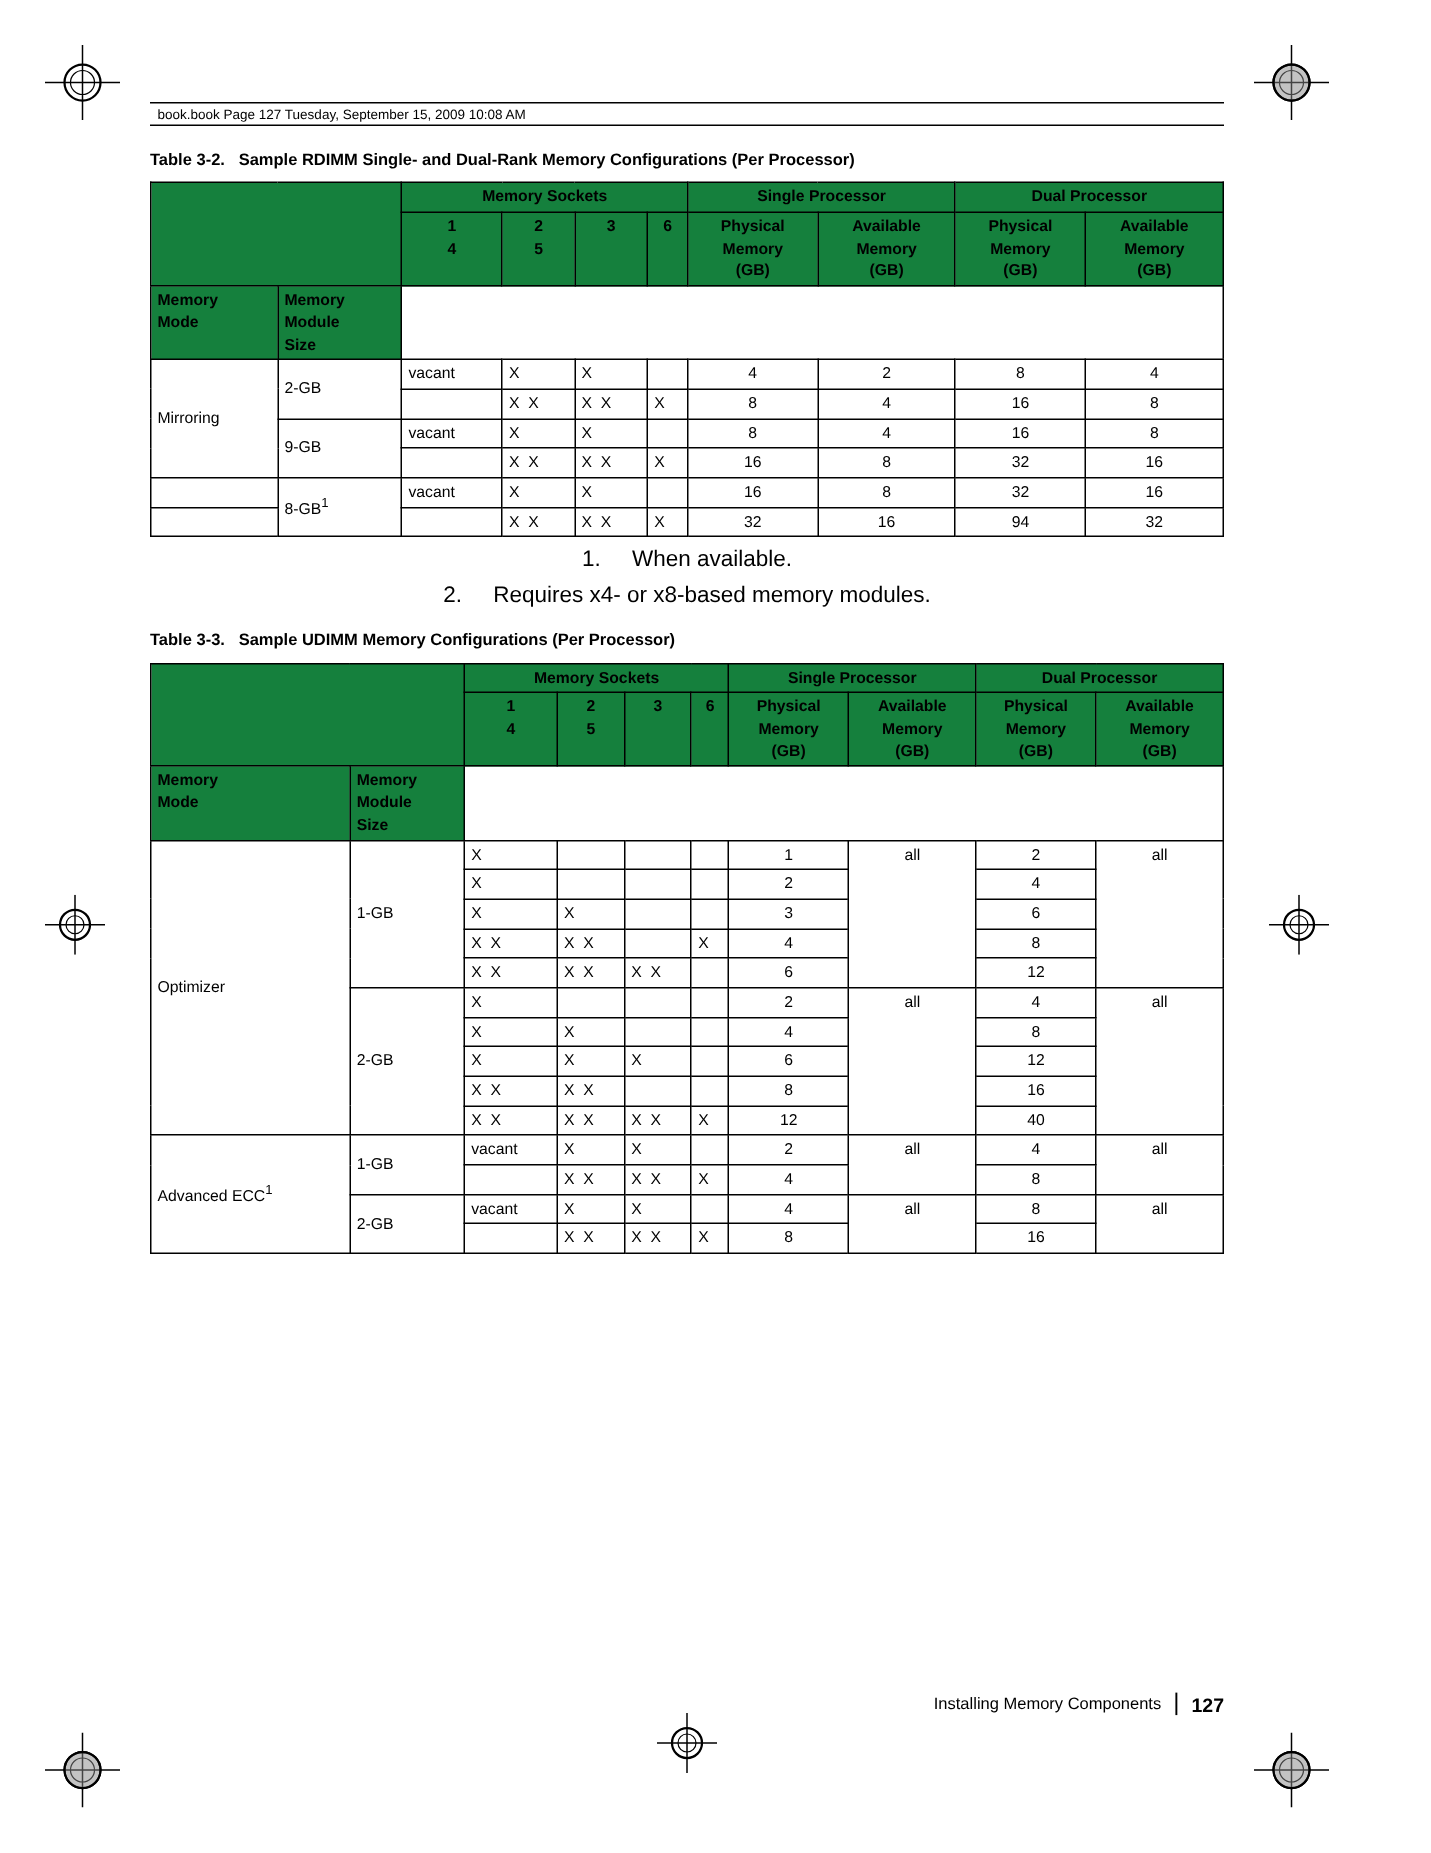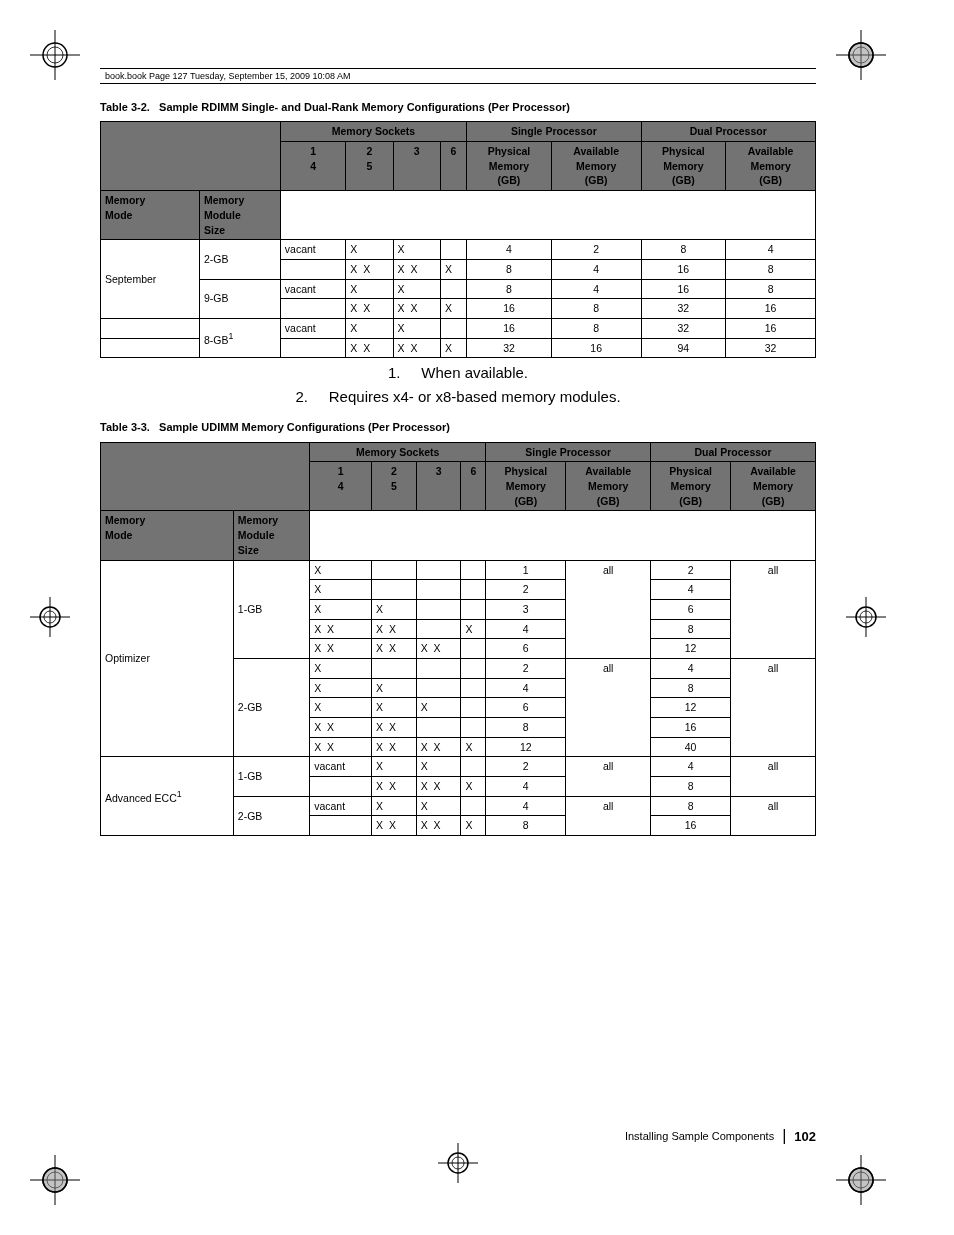--- a/index.html
+++ b/index.html
@@ -98,21 +98,21 @@
 
     th, td {
       padding: 2px 4px;
       vertical-align: top;
       line-height: 1.4;
     }
 
     th {
       font-weight: bold;
       text-align: center;
-      background: #737373;
+      background: #15803d;
     }
 
     td {
       text-align: left;
     }
 
     .col-center { text-align: center; }
 
     .footnotes {
       font-size: 15px;
@@ -200,21 +200,21 @@
         <tr>
           <th style="text-align:left;font-weight:bold;">Memory<br>Mode</th>
           <th style="text-align:left;font-weight:bold;">Memory<br>Module<br>Size</th>
           <th colspan="4" style="border:none;visibility:hidden;"></th>
           <th colspan="4" style="border:none;visibility:hidden;"></th>
         </tr>
       </thead>
       <tbody>
 
         <tr>
-          <td rowspan="4" class="vmid">September</td>
+          <td rowspan="4" class="vmid">Mirroring</td>
           <td rowspan="2" class="vmid">2-GB</td>
           <td>vacant</td>
           <td>X</td>
           <td>X</td>
           <td></td>
           <td class="col-center">4</td>
           <td class="col-center">2</td>
           <td class="col-center">8</td>
           <td class="col-center">4</td>
         </tr>
@@ -444,23 +444,23 @@
           <td>X</td>
           <td class="col-center">8</td>
           <td class="col-center">16</td>
         </tr>
       </tbody>
     </table>
 
   </div>
 
   <div class="footer">
-    <span>Installing Sample Components</span>
+    <span>Installing Memory Components</span>
     <span class="footer-pipe">|</span>
-    <span class="footer-page">102</span>
+    <span class="footer-page">127</span>
   </div>
 
   <div style="position:absolute;bottom:50px;left:50%;transform:translateX(-50%);">
     <svg width="40" height="40" viewBox="0 0 40 40">
       <circle cx="20" cy="20" r="10" fill="none" stroke="#000" stroke-width="1.5"></circle>
       <circle cx="20" cy="20" r="6" fill="none" stroke="#000" stroke-width="0.8"></circle>
       <line x1="20" y1="0" x2="20" y2="40" stroke="#000" stroke-width="1"></line>
       <line x1="0" y1="20" x2="40" y2="20" stroke="#000" stroke-width="1"></line>
     </svg>
   </div>

